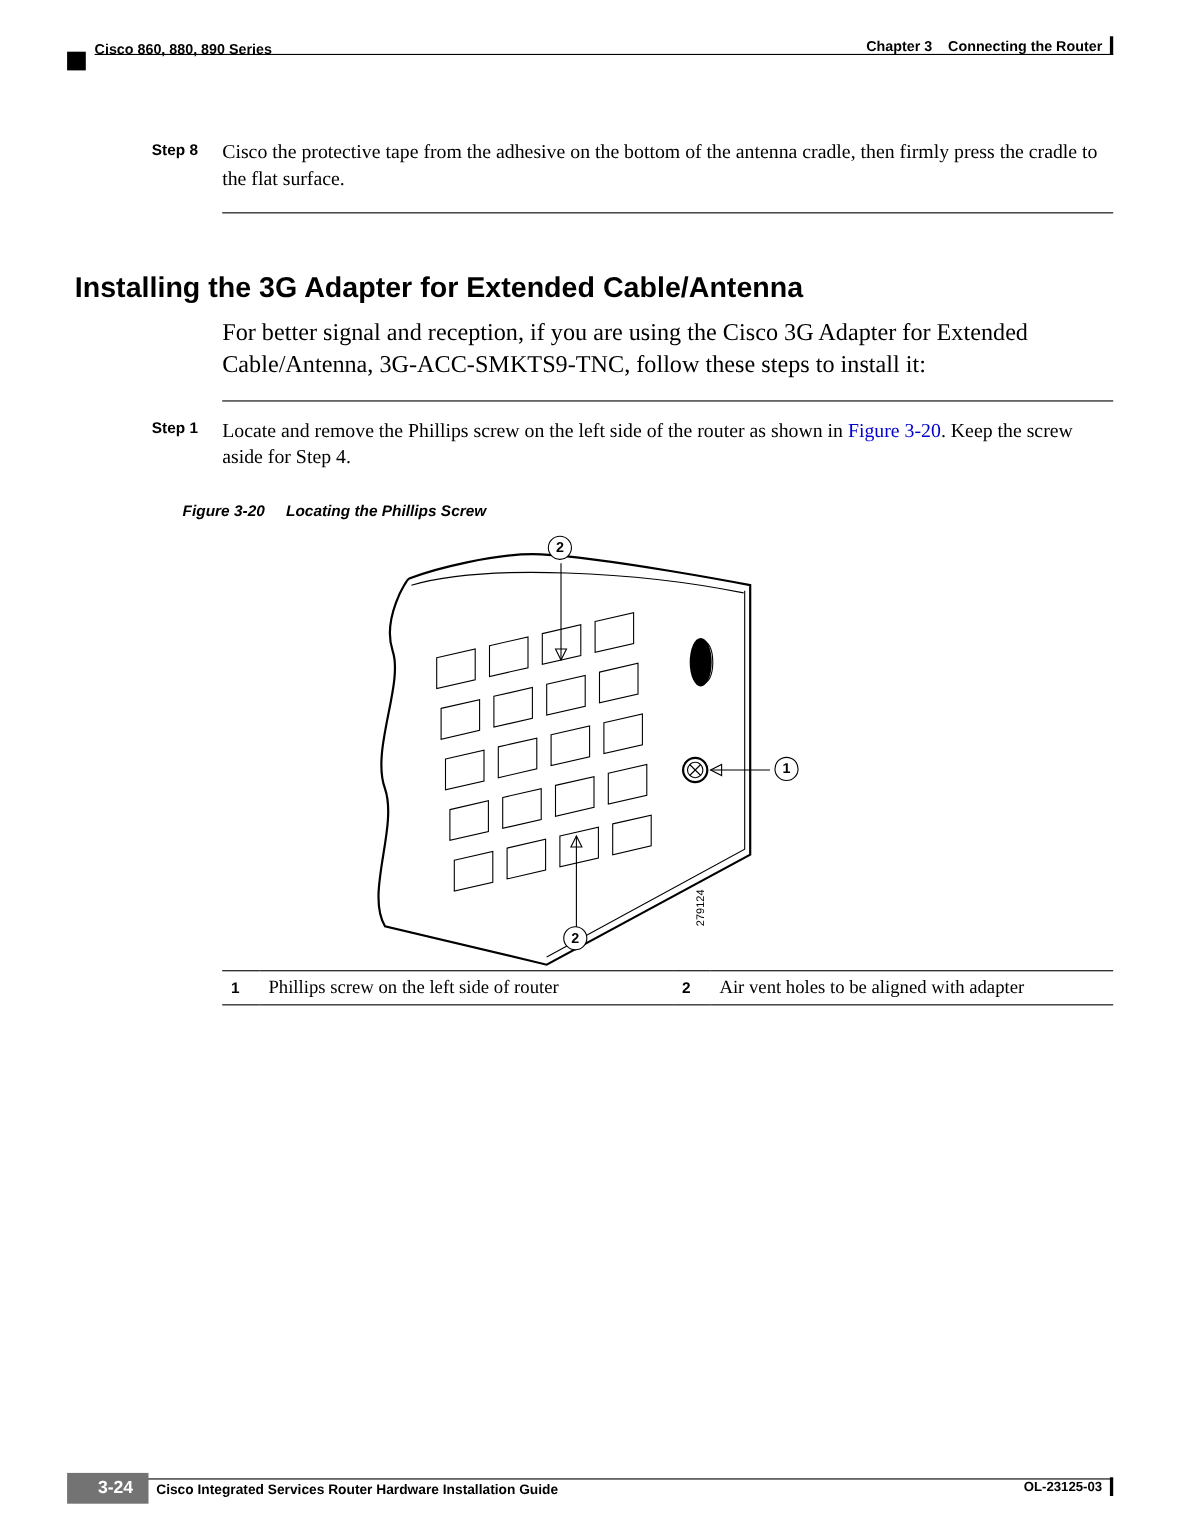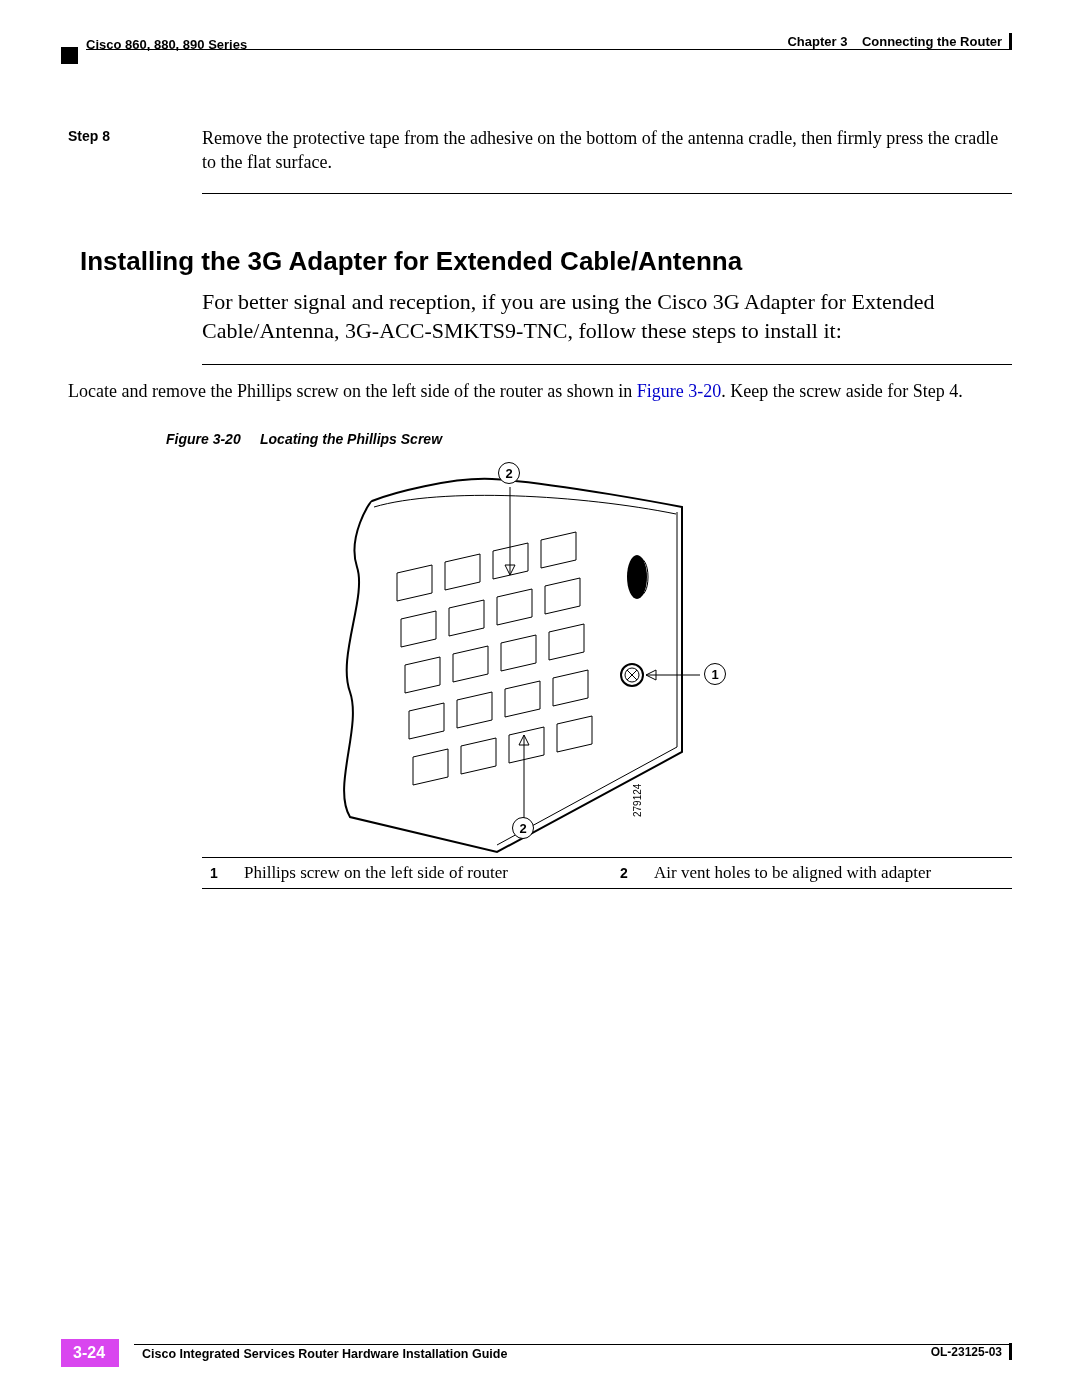--- a/index.html
+++ b/index.html
@@ -74,21 +74,21 @@
   .step-row {
     display: flex;
     margin-bottom: 4px;
   }
   .step-label {
     width: 134px;
     flex-shrink: 0;
     font-family: Arial, Helvetica, sans-serif;
     font-weight: bold;
     font-size: 14px;
-    text-align: left;
+    text-align: right;
     padding-right: 22px;
     padding-top: 2px;
     box-sizing: border-box;
   }
   .step-text {
     flex: 1;
     font-size: 18px;
     line-height: 1.35;
   }
 
@@ -96,21 +96,21 @@
     border-top: 1px solid #000;
     margin: 18px 0 0 134px;
   }
 
   .section-heading {
     font-family: Arial, Helvetica, sans-serif;
     font-weight: bold;
     font-size: 26px;
     margin-top: 52px;
     margin-bottom: 10px;
-    margin-left: 12px;
+    margin-left: 0px;
   }
 
   .body-para {
     margin-left: 134px;
     font-size: 22px;
     line-height: 1.35;
     margin-bottom: 10px;
   }
 
   .fig-caption {
@@ -191,26 +191,26 @@
     font-family: Arial, Helvetica, sans-serif;
     font-weight: bold;
     font-size: 12.5px;
     margin-left: 74px;
     margin-top: 2px;
   }
   .page-number-box {
     position: absolute;
     left: -7px;
     bottom: -6px;
-    background: #d946ef;
+    background: #737373;
     color: #fff;
     font-family: Arial, Helvetica, sans-serif;
     font-weight: bold;
     font-size: 16px;
-    padding: 5px 14px 5px 12px;
+    padding: 5px 14px 5px 28px;
   }
   .footer-doc {
     position: absolute;
     right: 0;
     bottom: 0px;
     font-family: Arial, Helvetica, sans-serif;
     font-weight: bold;
     font-size: 12px;
   }
   .footer-doc .vbar {
@@ -240,32 +240,33 @@
     <div class="header-left">Cisco 860, 880, 890 Series</div>
     <div class="header-right">
       <span>Chapter 3</span>&nbsp;&nbsp;&nbsp;&nbsp;<span>Connecting the Router</span><span class="vbar"></span>
     </div>
   </div>
 
   <div class="content">
 
     <div class="step-row">
       <div class="step-label">Step 8</div>
-      <div class="step-text">Remove the protective tape from the adhesive on the bottom of the antenna cradle, then firmly press the cradle to the flat surface.</div>
+      <div class="step-text">Cisco the protective tape from the adhesive on the bottom of the antenna cradle, then firmly press the cradle to the flat surface.</div>
     </div>
 
     <div class="rule"></div>
 
     <div class="section-heading">Installing the 3G Adapter for Extended Cable/Antenna</div>
 
     <div class="body-para">For better signal and reception, if you are using the Cisco 3G Adapter for Extended Cable/Antenna, 3G-ACC-SMKTS9-TNC, follow these steps to install it:</div>
 
     <div class="rule"></div>
 
     <div class="step-row" style="margin-top:14px;">
+      <div class="step-label">Step 1</div>
       <div class="step-text">
         <span>Locate and remove the Phillips screw on the left side of the router as shown in </span><a href="#" class="xref">Figure 3-20</a><span>. Keep the screw aside for Step 4.</span>
       </div>
     </div>
 
     <div class="fig-caption">
       <span class="figno">Figure 3-20</span><span>Locating the Phillips Screw</span>
     </div>
 
     <div class="figure-area">

